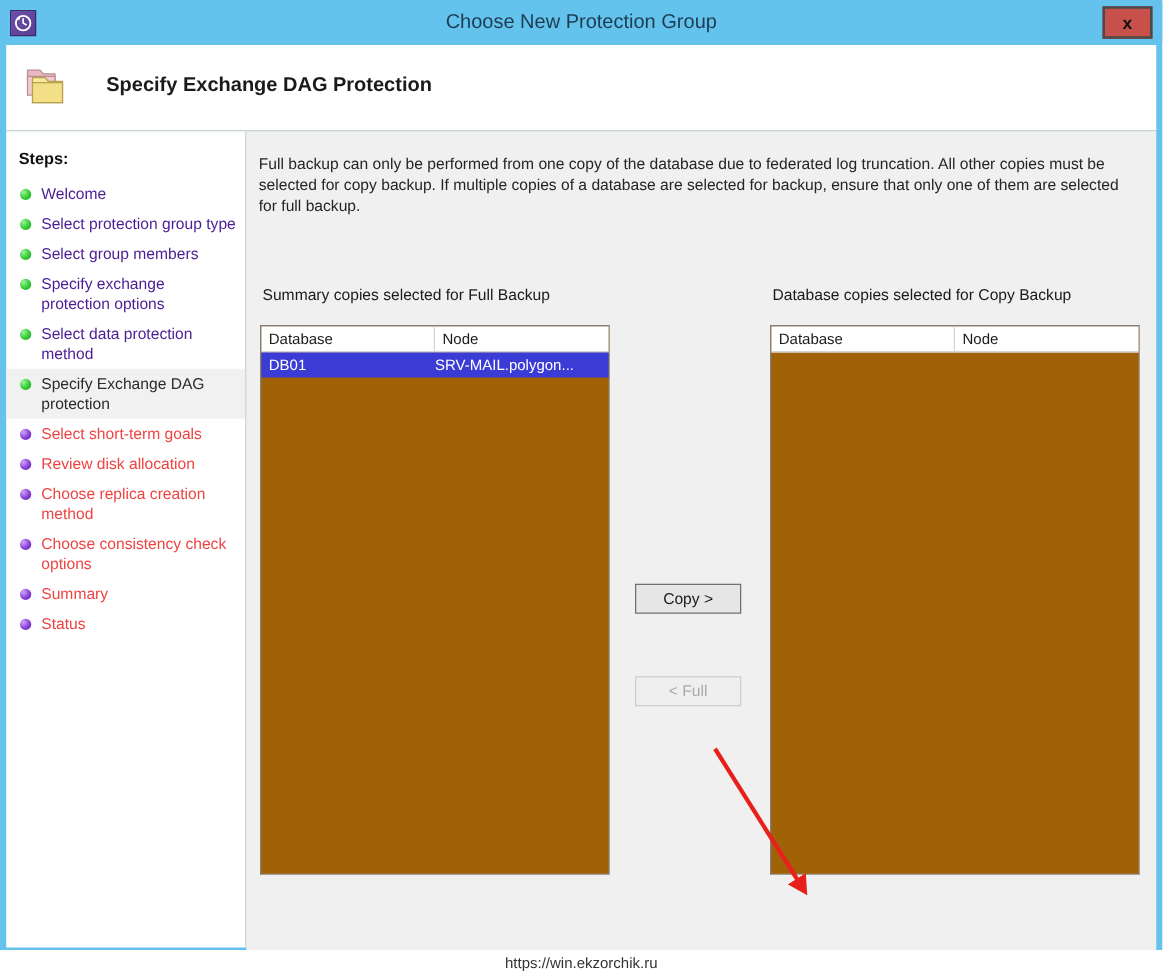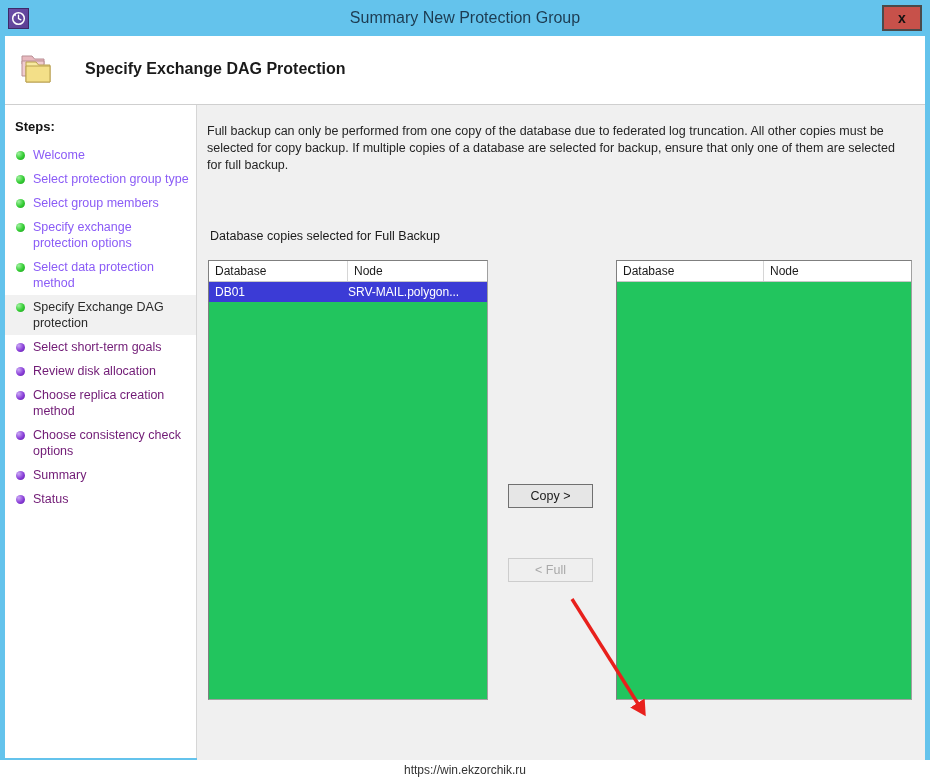--- a/index.html
+++ b/index.html
@@ -123,23 +123,23 @@
     border-radius: 50%;
   }
   .step.done .bullet   { background: radial-gradient(circle at 30% 30%, #9ff09f 0%, #33cc33 55%, #1f9c1f 100%); }
   .step.current .bullet{ background: radial-gradient(circle at 30% 30%, #9ff09f 0%, #33cc33 55%, #1f9c1f 100%); }
   .step.todo .bullet   { background: radial-gradient(circle at 30% 30%, #c9a8f5 0%, #8a3fd8 55%, #5c19a3 100%); }
   .step .label {
     font-size: 12.5px;
     line-height: 16px;
     display: block;
   }
-  .step.done .label    { color: #8b5cf6; }
+  .step.done .label    { color: #4c1d95; }
   .step.current .label { color: #2a2a2a; }
-  .step.todo .label    { color: #701a75; }
+  .step.todo .label    { color: #ef4444; }
   .step.current { background: #f1f1f1; }
 
   
   #content {
     position: absolute;
     left: 197px; top: 105px;
     width: 728px; height: 732px;
     background: #f0f0f0;
   }
   #intro-text {
@@ -154,21 +154,21 @@
   .panel-label {
     position: absolute;
     font-size: 12.5px;
     color: #1a1a1a;
   }
   #label-full { left: 13px;  top: 124px; }
   #label-copy { left: 421px; top: 124px; }
 
   .listbox {
     position: absolute;
-    background: #22c55e;
+    background: #a16207;
     border: 1px solid #a0a0a0;
     border-top-color: #7f7f7f;
     border-left-color: #7f7f7f;
     box-sizing: border-box;
     overflow: hidden;
   }
   #listbox-full { left: 11px;  top: 155px; width: 280px; height: 440px; }
   #listbox-copy { left: 419px; top: 155px; width: 296px; height: 440px; }
 
   .lb-head {
@@ -214,21 +214,20 @@
 
   
   .xbtn {
     position: absolute;
     width: 85px; height: 24px;
     font-size: 12.5px;
     text-align: center;
     line-height: 22px;
     box-sizing: border-box;
     background: #e6e6e6;
-    margin-top: 17px;
   }
   #btn-copy {
     left: 311px; top: 362px;
     border: 1px solid #707070;
     color: #1a1a1a;
     cursor: pointer;
   }
   #btn-full {
     left: 311px; top: 436px;
     border: 1px solid #cdcdcd;
@@ -263,21 +262,21 @@
 <div id="window">
 
   <div id="titlebar">
     <div id="title-icon">
       <svg width="15" height="15" viewBox="0 0 16 16">
         <circle cx="8" cy="8" r="6.2" fill="none" stroke="#ffffff" stroke-width="1.6"></circle>
         <path d="M8 4.4 L8 8 L10.6 9.4" fill="none" stroke="#ffffff" stroke-width="1.4" stroke-linecap="round"></path>
         <path d="M2.6 4.2 L5.2 3.0 L5.0 5.6 Z" fill="#ffffff"></path>
       </svg>
     </div>
-    <div id="title-text">Summary New Protection Group</div>
+    <div id="title-text">Choose New Protection Group</div>
     <div id="close-button">x</div>
   </div>
 
   <div id="header">
     <div id="header-icon">
       <svg width="38" height="36" viewBox="0 0 38 36">
         <path d="M4 4 h10 l2.6 3 H26 v5 H4 Z" fill="#e8b9bf" stroke="#b98f95" stroke-width="1"></path>
         <path d="M4 9 h22 v15 H4 Z" fill="#f0ccd0" stroke="#b98f95" stroke-width="1"></path>
         <path d="M8 10 h10 l2.6 3 H32 v17 H8 Z" fill="#f7e9a0" stroke="#b9a04e" stroke-width="1"></path>
         <path d="M8 14 h24 v16 H8 Z" fill="#f3df88" stroke="#b9a04e" stroke-width="1"></path>
@@ -350,21 +349,22 @@
         <span class="label">Status</span>
       </div>
 
     </div>
   </div>
 
   <div id="content">
 
     <div id="intro-text">Full backup can only be performed from one copy of the database due to federated log truncation. All other copies must be selected for copy backup. If multiple copies of a database are selected for backup, ensure that only one of them are selected for full backup.</div>
 
-    <div class="panel-label" id="label-full">Database copies selected for Full Backup</div>
+    <div class="panel-label" id="label-full">Summary copies selected for Full Backup</div>
+    <div class="panel-label" id="label-copy">Database copies selected for Copy Backup</div>
 
     <div class="listbox" id="listbox-full">
       <div class="lb-head">
         <div class="th c0">Database</div>
         <div class="th c1">Node</div>
       </div>
       <div class="lb-row selected">
         <div class="td c0">DB01</div>
         <div class="td c1">SRV-MAIL.polygon...</div>
       </div>

